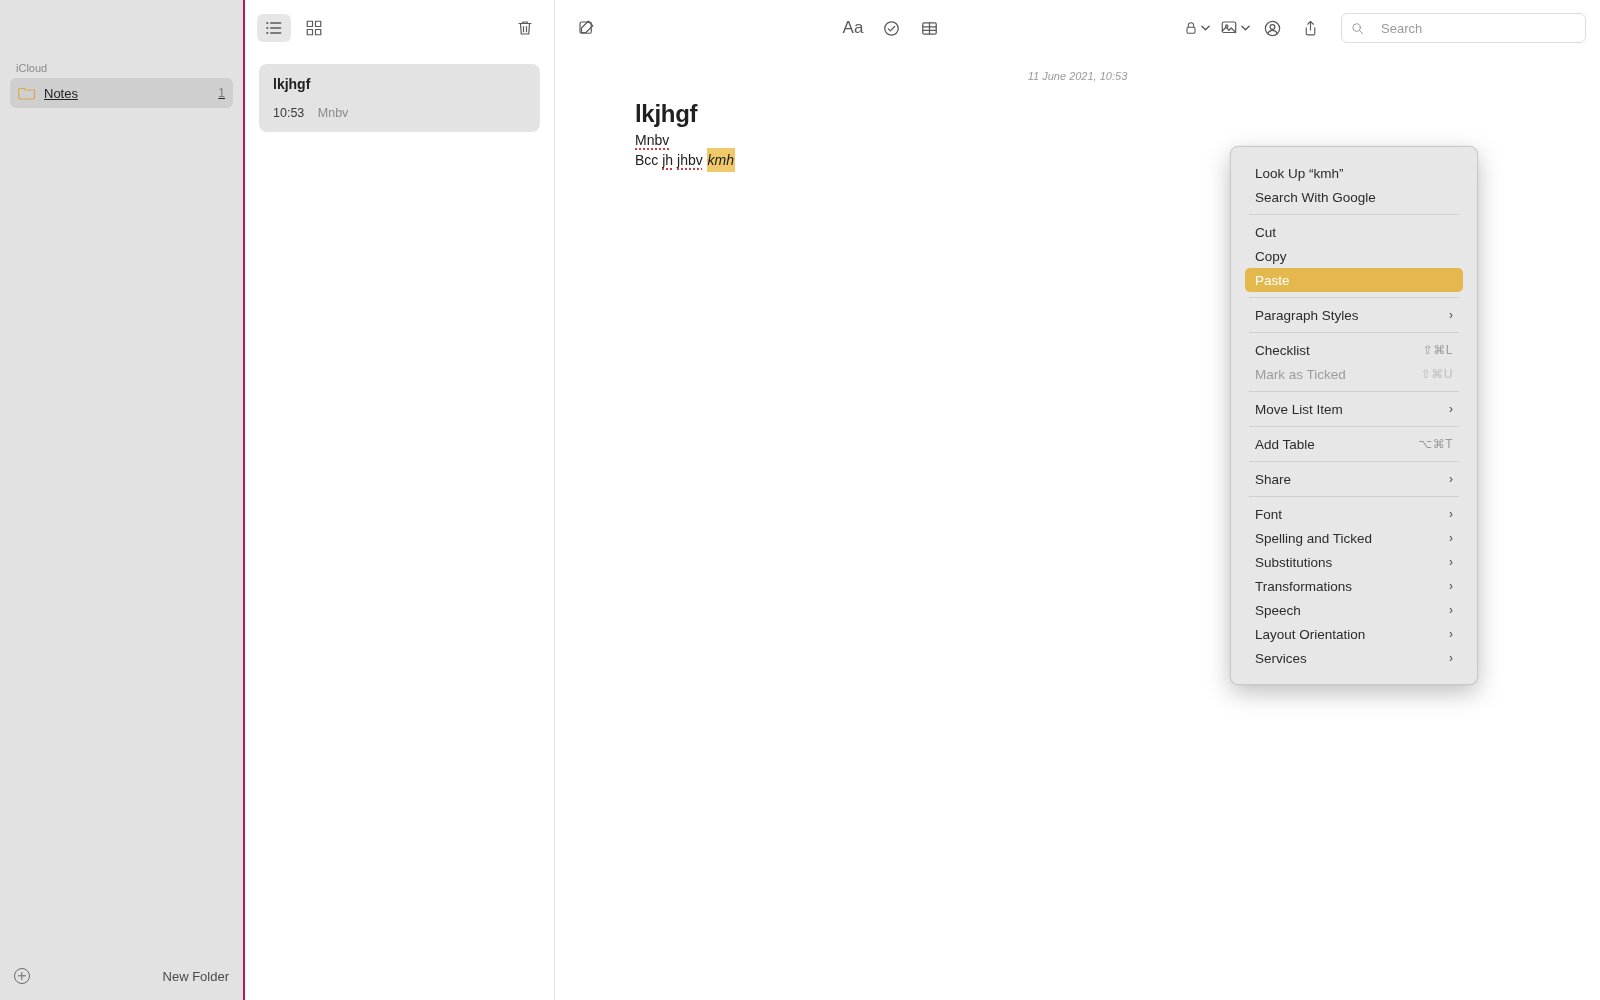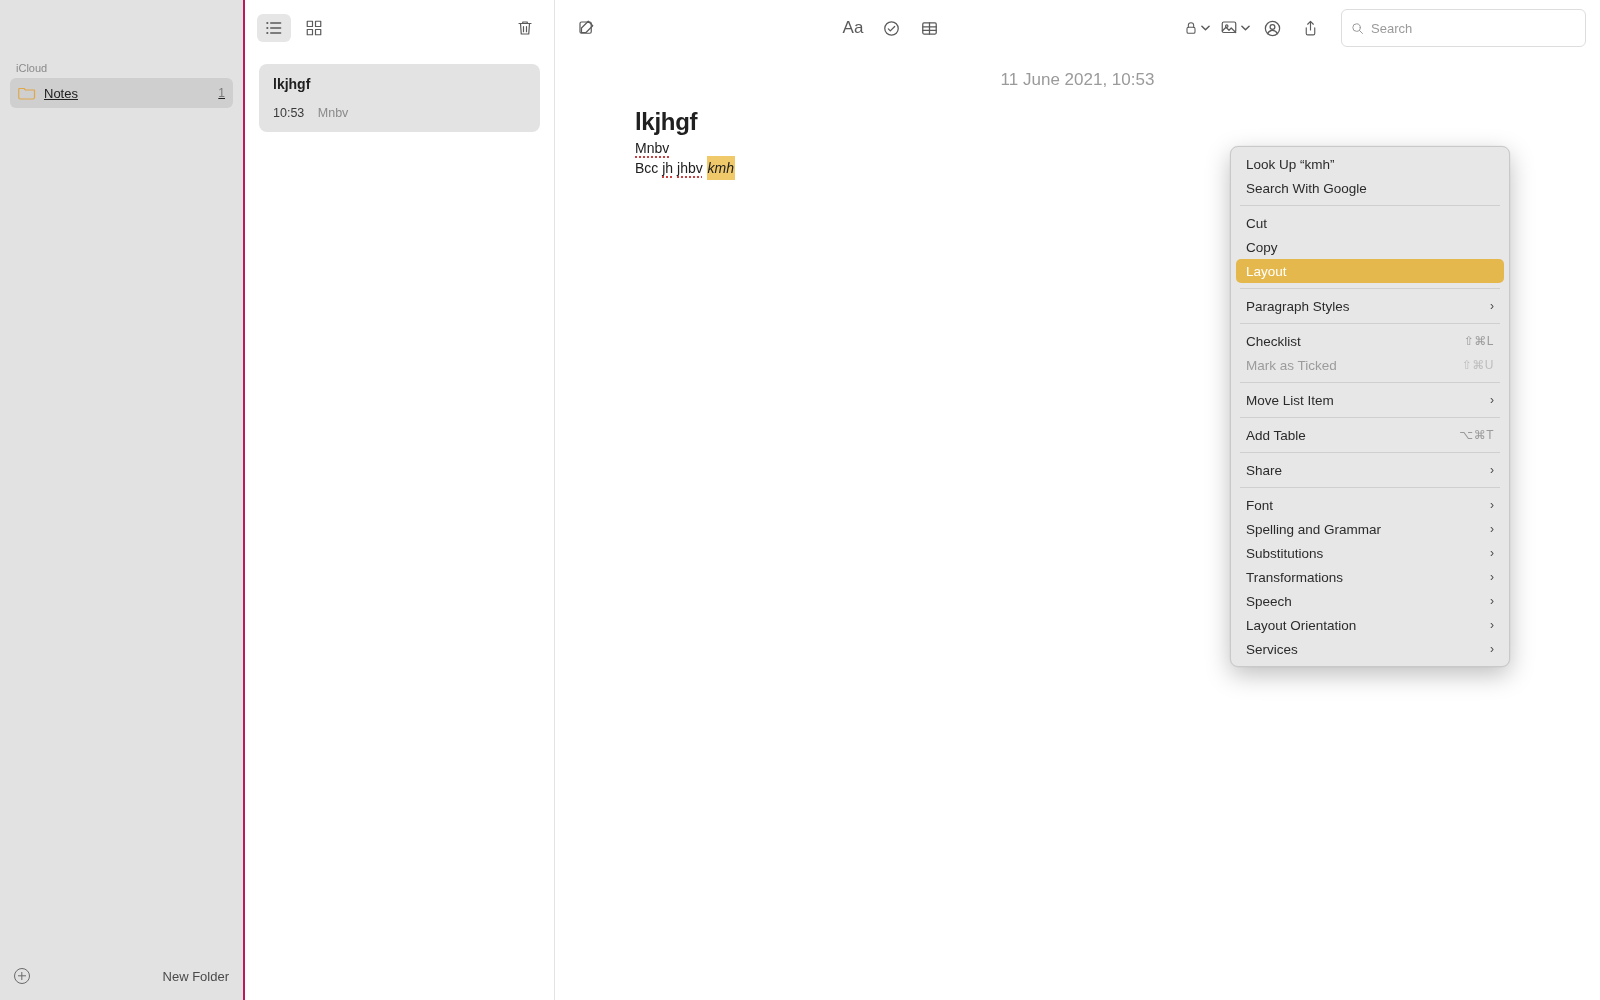--- a/index.html
+++ b/index.html
@@ -120,58 +120,59 @@
     height: 56px;
     display: flex;
     align-items: center;
     padding: 0 14px;
     gap: 4px;
   }
   .tb-group { display: flex; align-items: center; gap: 4px; }
   .search-wrap {
     margin-left: 10px;
     width: 245px;
-    height: 38px;
+    height: 30px;
     border: 1px solid #ddd;
     border-radius: 6px;
     display: flex;
     align-items: center;
     padding: 0 8px;
     color: #9a9a9a;
-    gap: 6px;
+    gap: 16px;
     font-size: 13px;
   }
   .editor-meta {
     text-align: center;
     color: #9a9a9a;
-    font-size: 17px;
+    font-size: 11px;
     padding-top: 14px;
+    font-style: italic;
   }
   .editor-body {
     padding: 18px 80px 0 80px;
   }
   .doc-title { font-size: 24px; font-weight: 700; letter-spacing: -0.3px; }
   .doc-line { font-size: 14px; margin-top: 4px; }
   .underline-dotted { text-decoration: underline dotted #c84040 1.5px; text-underline-offset: 3px; }
   .sel {
     background: #f0c96b;
     padding: 4px 1px;
     font-style: italic;
   }
   
   .context-menu {
     position: absolute;
     left: 675px;
     top: 146px;
-    width: 280px;
+    width: 248px;
     background: #e7e7e7;
     border: 1px solid #c9c9c9;
     border-radius: 8px;
     box-shadow: 0 8px 24px rgba(0,0,0,0.25), 0 0 0 0.5px rgba(0,0,0,0.05);
-    padding: 5px;
+    padding: 14px;
     font-size: 13.5px;
   }
   .menu-item {
     display: flex;
     align-items: center;
     height: 24px;
     padding: 0 10px;
     border-radius: 5px;
     color: #2b2b2b;
     white-space: nowrap;
@@ -345,21 +346,21 @@
           <span class="menu-label">Search With Google</span>
         </div>
       <div class="menu-sep"></div>
       <div class="menu-item">
           <span class="menu-label">Cut</span>
         </div>
       <div class="menu-item">
           <span class="menu-label">Copy</span>
         </div>
       <div class="menu-item highlight">
-          <span class="menu-label">Layout</span>
+          <span class="menu-label">Paste</span>
         </div>
       <div class="menu-sep"></div>
       <div class="menu-item">
           <span class="menu-label">Paragraph Styles</span>
           <span class="menu-arrow">›</span>
         </div>
       <div class="menu-sep"></div>
       <div class="menu-item">
           <span class="menu-label">Checklist</span>
           <span class="menu-shortcut">⇧⌘L</span>
@@ -382,21 +383,21 @@
       <div class="menu-item">
           <span class="menu-label">Share</span>
           <span class="menu-arrow">›</span>
         </div>
       <div class="menu-sep"></div>
       <div class="menu-item">
           <span class="menu-label">Font</span>
           <span class="menu-arrow">›</span>
         </div>
       <div class="menu-item">
-          <span class="menu-label">Spelling and Grammar</span>
+          <span class="menu-label">Spelling and Ticked</span>
           <span class="menu-arrow">›</span>
         </div>
       <div class="menu-item">
           <span class="menu-label">Substitutions</span>
           <span class="menu-arrow">›</span>
         </div>
       <div class="menu-item">
           <span class="menu-label">Transformations</span>
           <span class="menu-arrow">›</span>
         </div>

